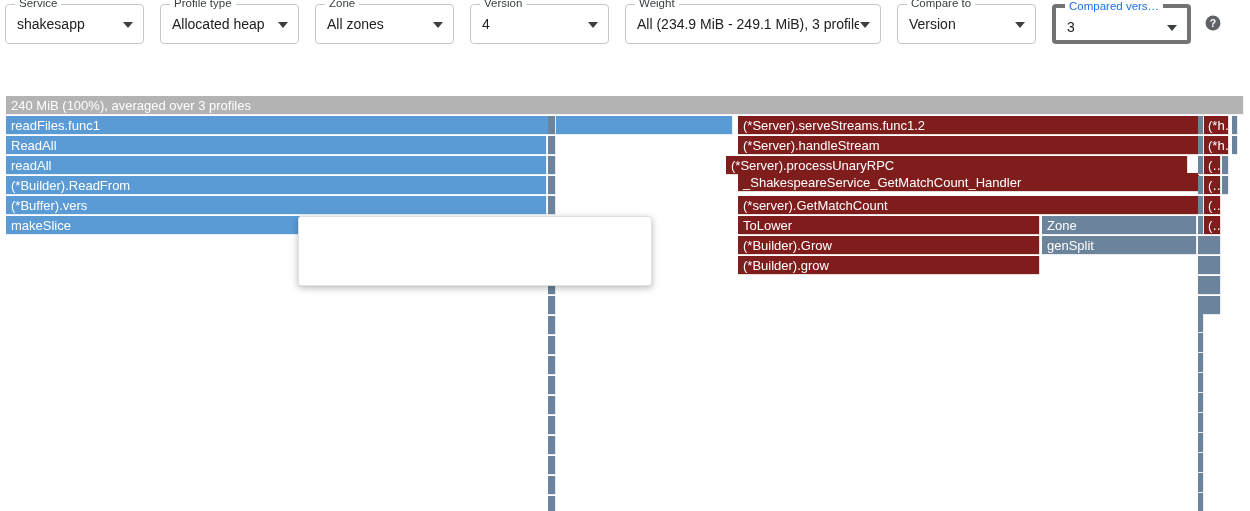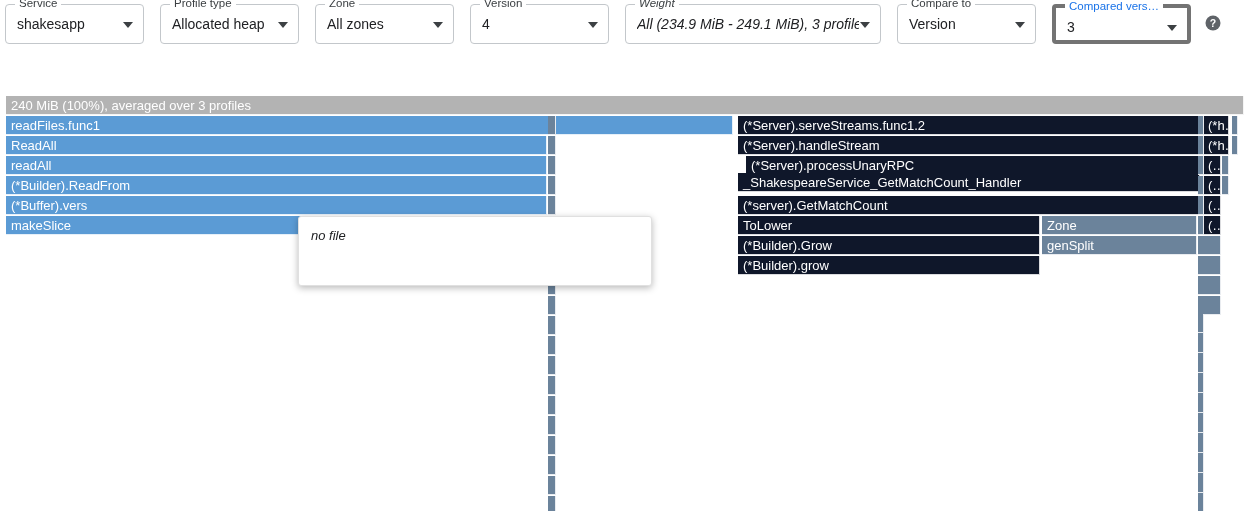--- a/index.html
+++ b/index.html
@@ -144,21 +144,21 @@
     white-space: nowrap;
     font-size: 13px;
     line-height: 19px;
     color: #ffffff;
     padding-left: 5px;
     border: 1px solid rgba(255,255,255,0.85);
     border-width: 0 1px 1px 0;
   }
   .f-root  { background: #b3b3b3; color: #ffffff; }
   .f-blue  { background: #5b9bd5; }
-  .f-slate { background: #0f172a; }
+  .f-slate { background: #7f1d1d; }
   .f-slate2{ background: #6b839b; }
 
   #tooltip {
     position: absolute;
     left: 298px; top: 120px;
     width: 354px; height: 70px;
     background: #ffffff;
     border: 1px solid #e0e0e0;
     border-radius: 3px;
     box-shadow: 0 2px 7px rgba(0,0,0,0.28);
@@ -187,21 +187,21 @@
       <div class="sel" style="left: 315px; width: 139px;">
         <span class="legend">Zone</span>
         <span class="value" style="max-width:105px">All zones</span>
         <span class="caret"></span>
       </div>
       <div class="sel" style="left: 470px; width: 139px;">
         <span class="legend">Version</span>
         <span class="value" style="max-width:105px">4</span>
         <span class="caret"></span>
       </div>
-      <div class="sel" style="left: 625px; width: 256px; font-style: italic;">
+      <div class="sel" style="left: 625px; width: 256px;">
         <span class="legend">Weight</span>
         <span class="value" style="max-width:222px">All (234.9 MiB - 249.1 MiB), 3 profiles</span>
         <span class="caret"></span>
       </div>
       <div class="sel" style="left: 897px; width: 139px;">
         <span class="legend">Compare to</span>
         <span class="value" style="max-width:105px">Version</span>
         <span class="caret"></span>
       </div>
       <div class="sel focused" style="left: 1052px; width: 139px;">
@@ -275,21 +275,21 @@
   <div id="frames-host">
       <div class="frame f-root" style="left: 6px; top: 0px; width: 1238px;">240 MiB (100%), averaged over 3 profiles</div>
       <div class="frame f-blue" style="left: 6px; top: 20px; width: 727px;">readFiles.func1</div>
       <div class="frame f-blue" style="left: 6px; top: 40px; width: 541px;">ReadAll</div>
       <div class="frame f-blue" style="left: 6px; top: 60px; width: 541px;">readAll</div>
       <div class="frame f-blue" style="left: 6px; top: 80px; width: 541px;">(*Builder).ReadFrom</div>
       <div class="frame f-blue" style="left: 6px; top: 100px; width: 541px;">(*Buffer).vers</div>
       <div class="frame f-blue" style="left: 6px; top: 120px; width: 541px;">makeSlice</div>
       <div class="frame f-slate" style="left: 738px; top: 20px; width: 462px;">(*Server).serveStreams.func1.2</div>
       <div class="frame f-slate" style="left: 738px; top: 40px; width: 462px;">(*Server).handleStream</div>
-      <div class="frame f-slate" style="left: 746px; top: 60px; width: 462px;">(*Server).processUnaryRPC</div>
+      <div class="frame f-slate" style="left: 726px; top: 60px; width: 462px;">(*Server).processUnaryRPC</div>
       <div class="frame f-slate" style="left: 738px; top: 77px; width: 462px;">_ShakespeareService_GetMatchCount_Handler</div>
       <div class="frame f-slate" style="left: 738px; top: 100px; width: 462px;">(*server).GetMatchCount</div>
       <div class="frame f-slate" style="left: 738px; top: 120px; width: 302px;">ToLower</div>
       <div class="frame f-slate" style="left: 738px; top: 140px; width: 302px;">(*Builder).Grow</div>
       <div class="frame f-slate" style="left: 738px; top: 160px; width: 302px;">(*Builder).grow</div>
       <div class="frame f-slate2" style="left: 1042px; top: 120px; width: 155px;">Zone</div>
       <div class="frame f-slate2" style="left: 1042px; top: 140px; width: 155px;">genSplit</div>
       <div class="frame f-slate" style="left: 1203px; top: 20px; width: 26px;">(*h…</div>
       <div class="frame f-slate" style="left: 1203px; top: 40px; width: 26px;">(*h…</div>
       <div class="frame f-slate" style="left: 1203px; top: 60px; width: 18px;">(…</div>
@@ -349,15 +349,14 @@
       <div class="frame f-slate2" style="left: 1198px; top: 278px; width: 5px;"></div>
       <div class="frame f-slate2" style="left: 1198px; top: 298px; width: 5px;"></div>
       <div class="frame f-slate2" style="left: 1198px; top: 318px; width: 5px;"></div>
       <div class="frame f-slate2" style="left: 1198px; top: 338px; width: 5px;"></div>
       <div class="frame f-slate2" style="left: 1198px; top: 358px; width: 5px;"></div>
       <div class="frame f-slate2" style="left: 1198px; top: 378px; width: 5px;"></div>
       <div class="frame f-slate2" style="left: 1198px; top: 398px; width: 5px;"></div>
     </div>
 
   <div id="tooltip">
-    <div class="tl-file">no file</div>
   </div>
 </div>
 
 </body></html>

